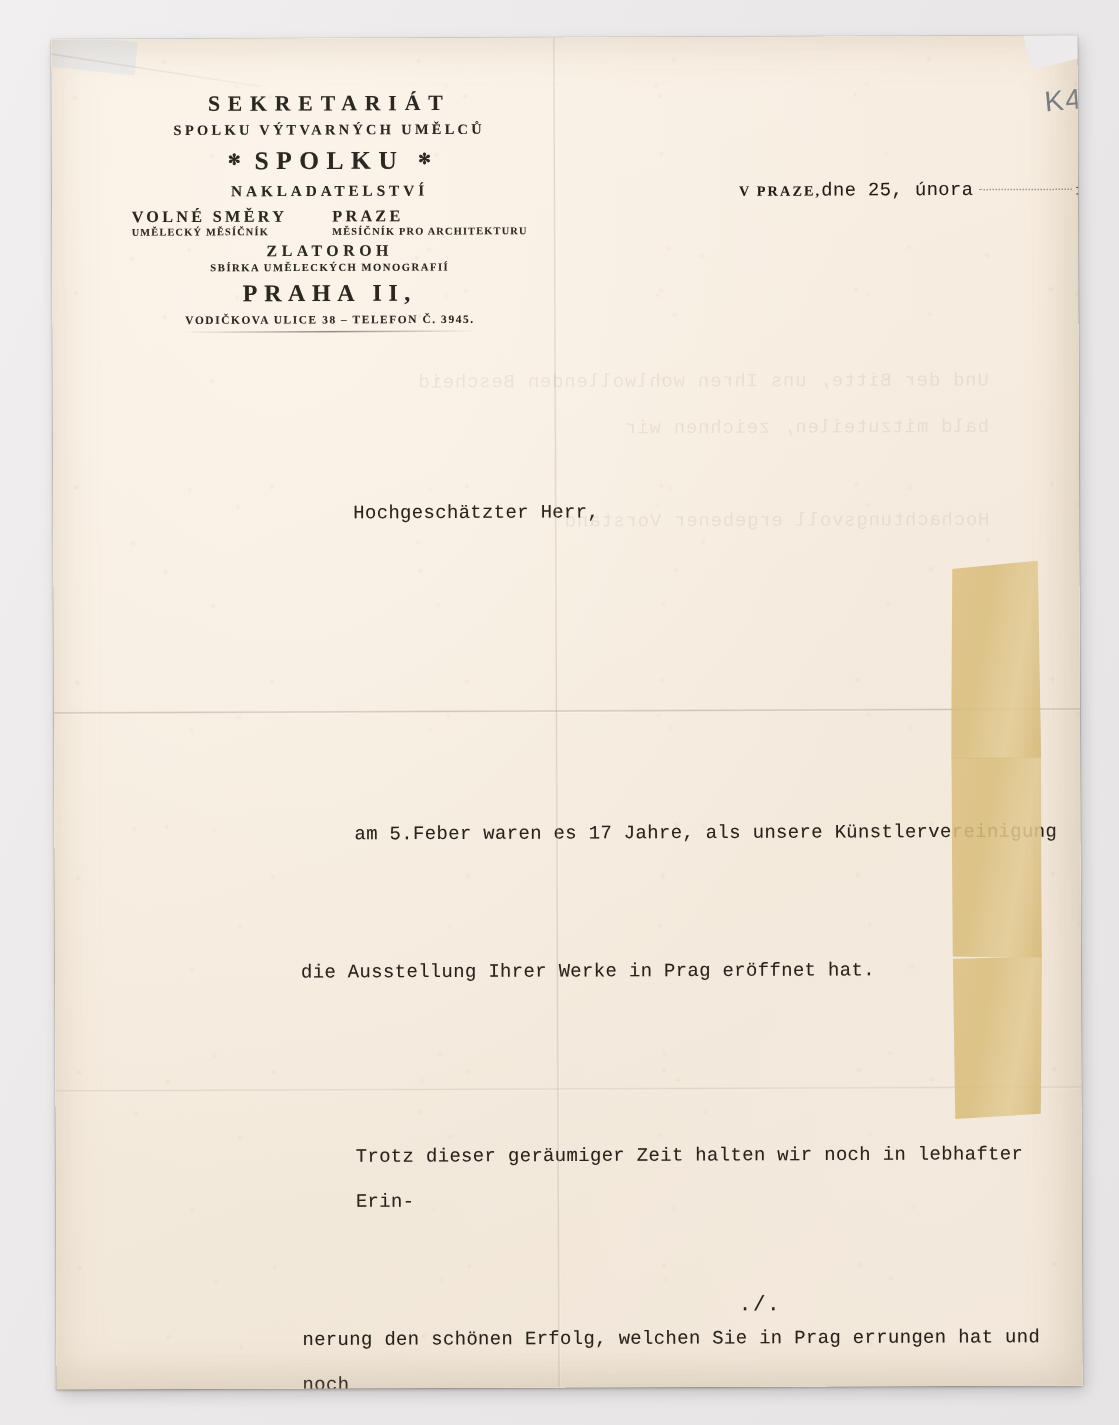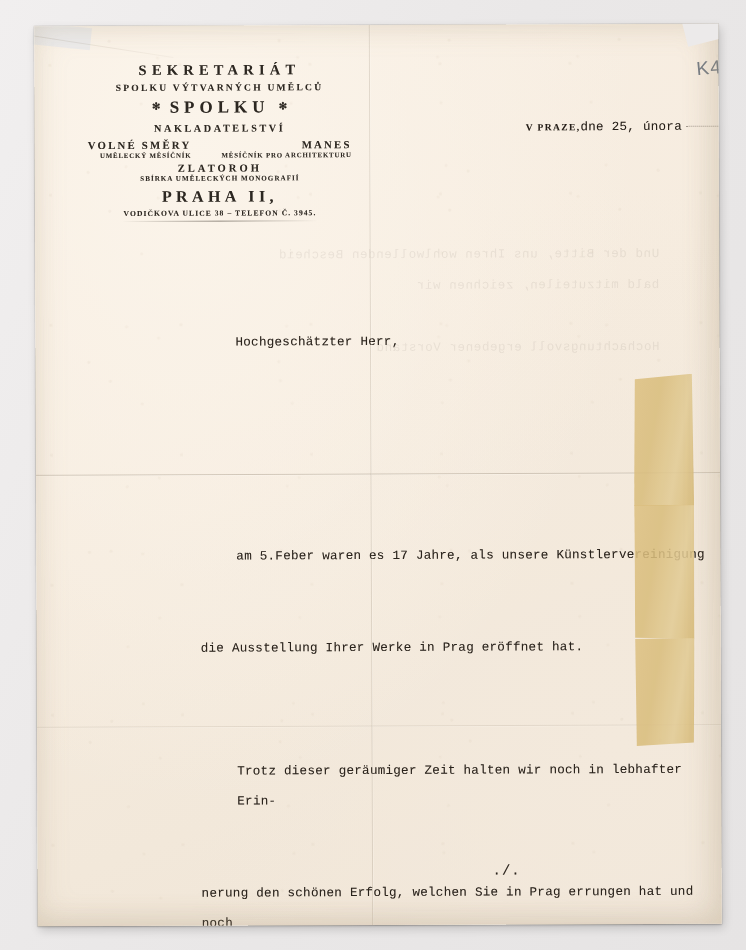--- a/index.html
+++ b/index.html
@@ -117,39 +117,39 @@
   .letterhead{
     position:absolute;left:40px;top:36px;width:290px;
     text-align:center;color:#2c2721;
   }
   .lh1{font-size:14.5px;letter-spacing:5.2px;font-weight:700;}
   .lh2{font-size:9.6px;letter-spacing:2.2px;margin-top:3px;font-weight:600;}
   .lh3{font-size:17px;letter-spacing:5px;font-weight:700;margin-top:5px;}
   .lh3 i{font-style:normal;font-size:10px;vertical-align:3px;letter-spacing:0;}
   .lh4{font-size:10.2px;letter-spacing:2.6px;margin-top:5px;font-weight:600;}
   .lhrow{display:flex;justify-content:center;gap:30px;margin-top:5px;}
-  .lhcol{text-align:right;}
+  .lhcol{text-align:left;}
   .lhA{font-size:10.8px;letter-spacing:2.2px;font-weight:700;}
   .lhB{font-size:6.9px;letter-spacing:.8px;font-weight:600;margin-top:1px;}
   .lh5{font-size:10.6px;letter-spacing:3px;margin-top:4px;font-weight:700;}
   .lh6{font-size:7.1px;letter-spacing:1px;font-weight:600;margin-top:1px;}
   .lh7{font-size:16px;letter-spacing:4.4px;font-weight:700;margin-top:5px;}
   .lh8{font-size:7.6px;letter-spacing:1.05px;font-weight:600;margin-top:3px;}
   .lhrule{
     width:196px;height:1px;margin:3px auto 0;
     background:linear-gradient(to right,rgba(60,52,42,0),rgba(60,52,42,.55),rgba(60,52,42,0));
   }
 
   
   .dateline{
     position:absolute;left:458px;top:96px;
     color:#241d17;font-family:"Liberation Mono",monospace;
     font-size:12.5px;white-space:nowrap;letter-spacing:.3px;
   }
-  .dateline .city{font-family:"Liberation Serif",serif;font-size:9.5px;letter-spacing:1.4px;font-weight:700;margin-left:33px;}
+  .dateline .city{font-family:"Liberation Serif",serif;font-size:9.5px;letter-spacing:1.4px;font-weight:700;}
   .dateline .dots{
     display:inline-block;width:62px;border-bottom:1px dotted rgba(60,52,42,.45);
     margin:0 2px 3px 4px;
   }
   .dateline .yr{font-size:9px;}
 
   
   .pencil{
     position:absolute;left:662px;top:32px;
     font-family:"Liberation Sans",sans-serif;
@@ -205,21 +205,21 @@
         <i>✻</i>
       </div>
       <div class="lh4">NAKLADATELSTVÍ</div>
 
       <div class="lhrow">
         <div class="lhcol">
           <div class="lhA">VOLNÉ SMĚRY</div>
           <div class="lhB">UMĚLECKÝ MĚSÍČNÍK</div>
         </div>
         <div class="lhcol">
-          <div class="lhA">MANES</div>
+          <div class="lhA">PRAZE</div>
           <div class="lhB">MĚSÍČNÍK PRO ARCHITEKTURU</div>
         </div>
       </div>
 
       <div class="lh5">ZLATOROH</div>
       <div class="lh6">SBÍRKA UMĚLECKÝCH MONOGRAFIÍ</div>
       <div class="lh7">PRAHA II,</div>
       <div class="lh8">VODIČKOVA ULICE 38 – TELEFON Č. 3945.</div>
       <div class="lhrule"></div>
     </div>

